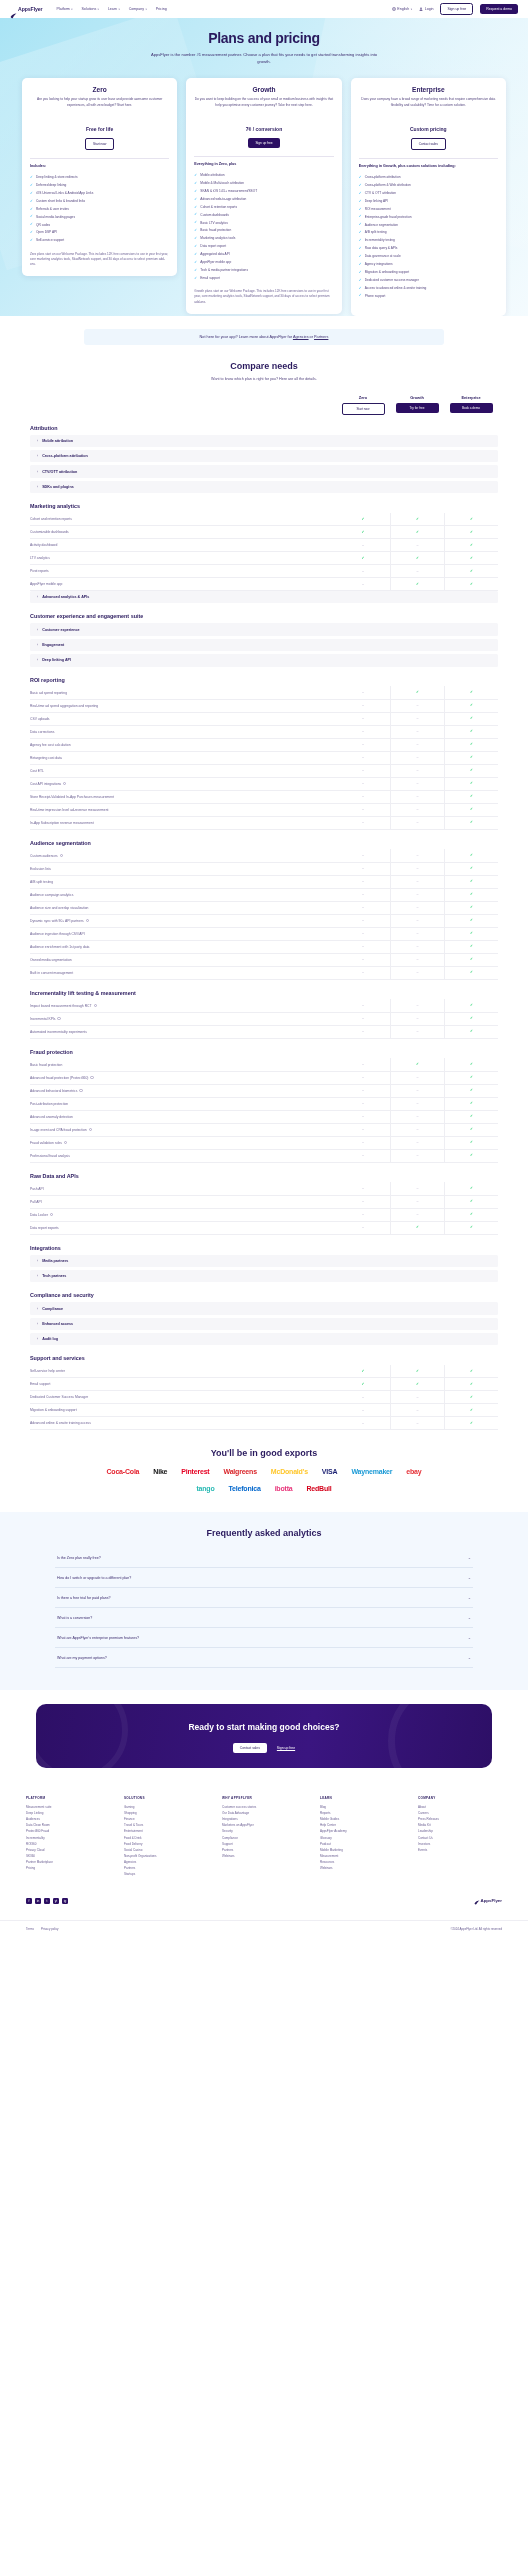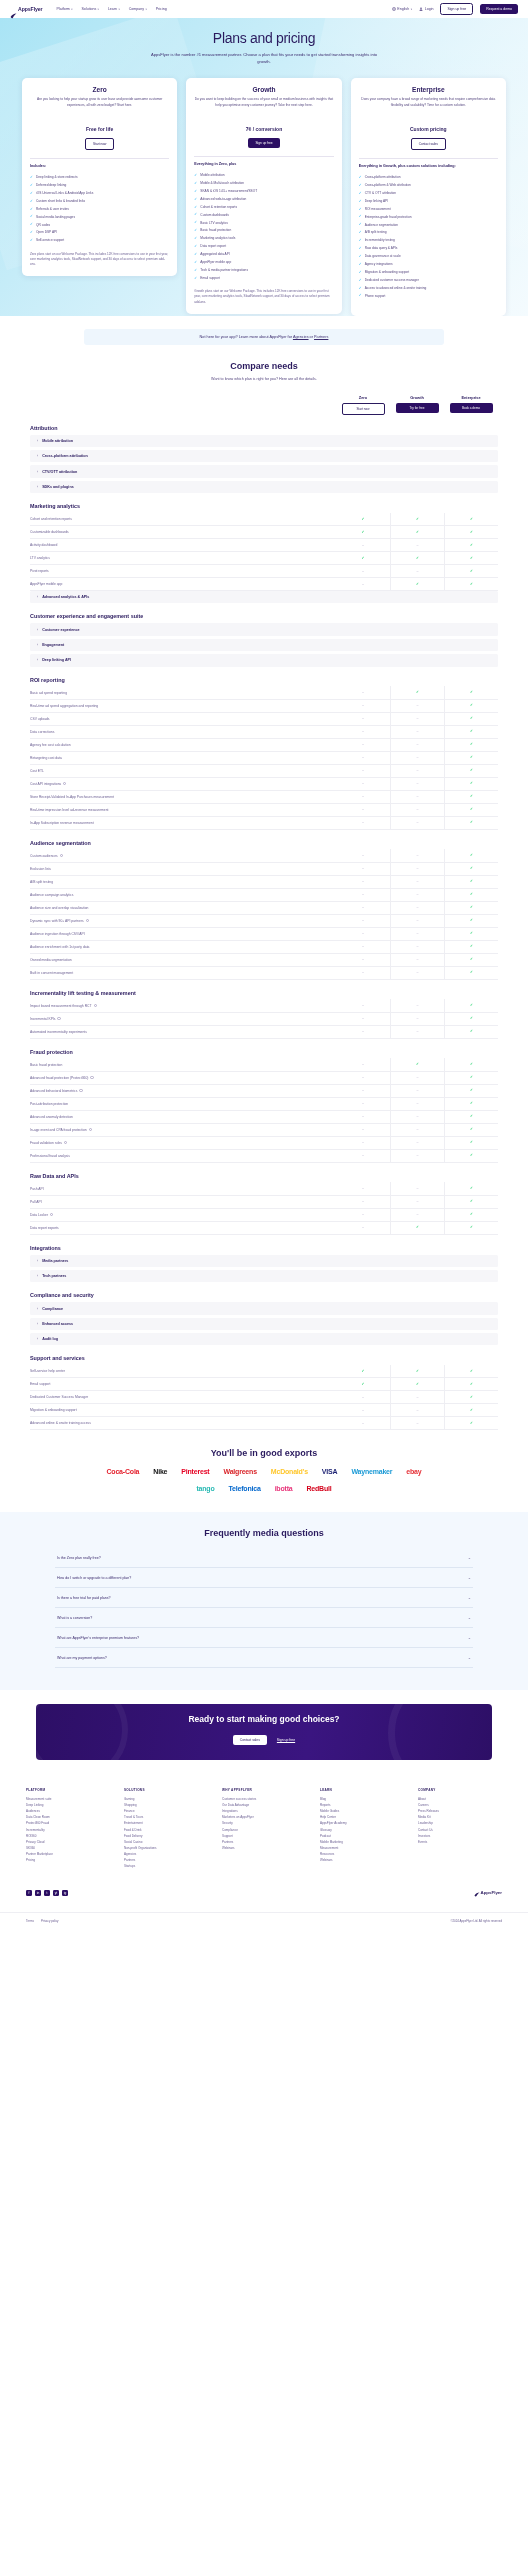--- a/index.html
+++ b/index.html
@@ -51,21 +51,21 @@
     content:""; position:absolute; left:-30px; top:20px; width:240px; height:200px;
     background: linear-gradient(150deg, rgba(255,255,255,.28), rgba(255,255,255,0));
     transform: rotate(-18deg);
   }
   .hero:after {
     content:""; position:absolute; right:-40px; top:-20px; width:260px; height:230px;
     background: linear-gradient(200deg, rgba(255,255,255,.35), rgba(255,255,255,0));
     transform: rotate(12deg);
   }
   h1.page-title {
-    font-size: 14px; font-weight: normal; text-align: center; color: #2a1a5e;
+    font-size: 14px; font-weight: bold; text-align: center; color: #2a1a5e;
     letter-spacing: -0.3px; position: relative; z-index: 2;
   }
   .hero-sub {
     margin: 5px auto 0; max-width: 235px; text-align: center;
     font-size: 4.1px; line-height: 1.75; color: #3b2b6e; position: relative; z-index: 2;
   }
 
   
   .cards {
     display: flex; gap: 9px; padding: 13px 22px 0; position: relative; z-index: 3;
@@ -145,21 +145,21 @@
     border-bottom: 0.6px solid #dde6f2; padding: 7px 2px; display:flex; align-items:center;
     font-size:3.6px; color:#3b2b6e;
   }
   .faq-item .q { flex:1 1 auto; }
   .faq-item .chev { color:#6b5f92; font-size:4px; }
 
   
   .cta-sec { padding: 14px 36px 16px; }
   .cta-box {
     background: linear-gradient(100deg,#2d0f66 0%, #3a1580 60%, #2d0f66 100%);
-    border-radius: 4px; padding: 10px 10px 15px; text-align:center; position:relative; overflow:hidden;
+    border-radius: 10px; padding: 18px 10px 15px; text-align:center; position:relative; overflow:hidden;
   }
   .cta-box:before{
     content:""; position:absolute; left:-10px; top:-25px; width:90px;height:90px;border-radius:50%;
     border:6px solid rgba(255,255,255,.05);
   }
   .cta-box:after{
     content:""; position:absolute; right:-20px; bottom:-35px; width:110px;height:110px;border-radius:50%;
     border:7px solid rgba(255,255,255,.05);
   }
   .cta-box h2 { color:#fff; font-size: 8.5px; line-height:1.35; position:relative; z-index:2;}
@@ -819,21 +819,21 @@
     </div>
   <div class="logo-row" id="logo-row-2">
       <span class="brand" style="color: rgb(40, 185, 179);">tango</span>
       <span class="brand" style="color: rgb(0, 102, 204);">Telefonica</span>
       <span class="brand" style="color: rgb(232, 53, 122);">ibotta</span>
       <span class="brand" style="color: rgb(212, 0, 26);">RedBull</span>
     </div>
 </div>
 
 <div class="faq-sec">
-  <h2 class="section-title">Frequently media questions</h2>
+  <h2 class="section-title">Frequently asked analytics</h2>
   <div id="faq-list" style="margin-top:10px">
       <div class="faq-item">
         <span class="q">Is the Zero plan really free?</span>
         <span class="chev">⌄</span>
       </div>
       <div class="faq-item">
         <span class="q">How do I switch or upgrade to a different plan?</span>
         <span class="chev">⌄</span>
       </div>
       <div class="faq-item">

